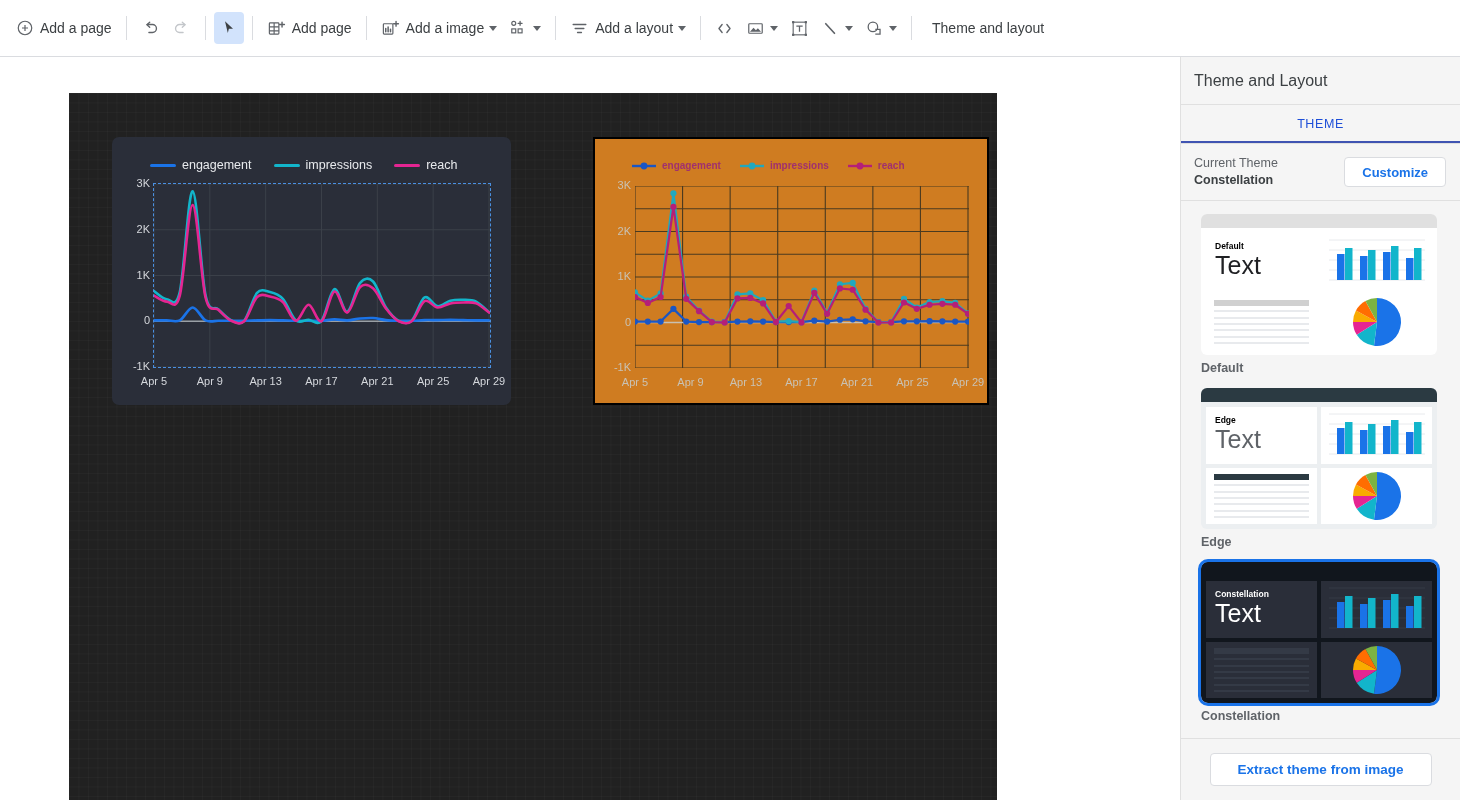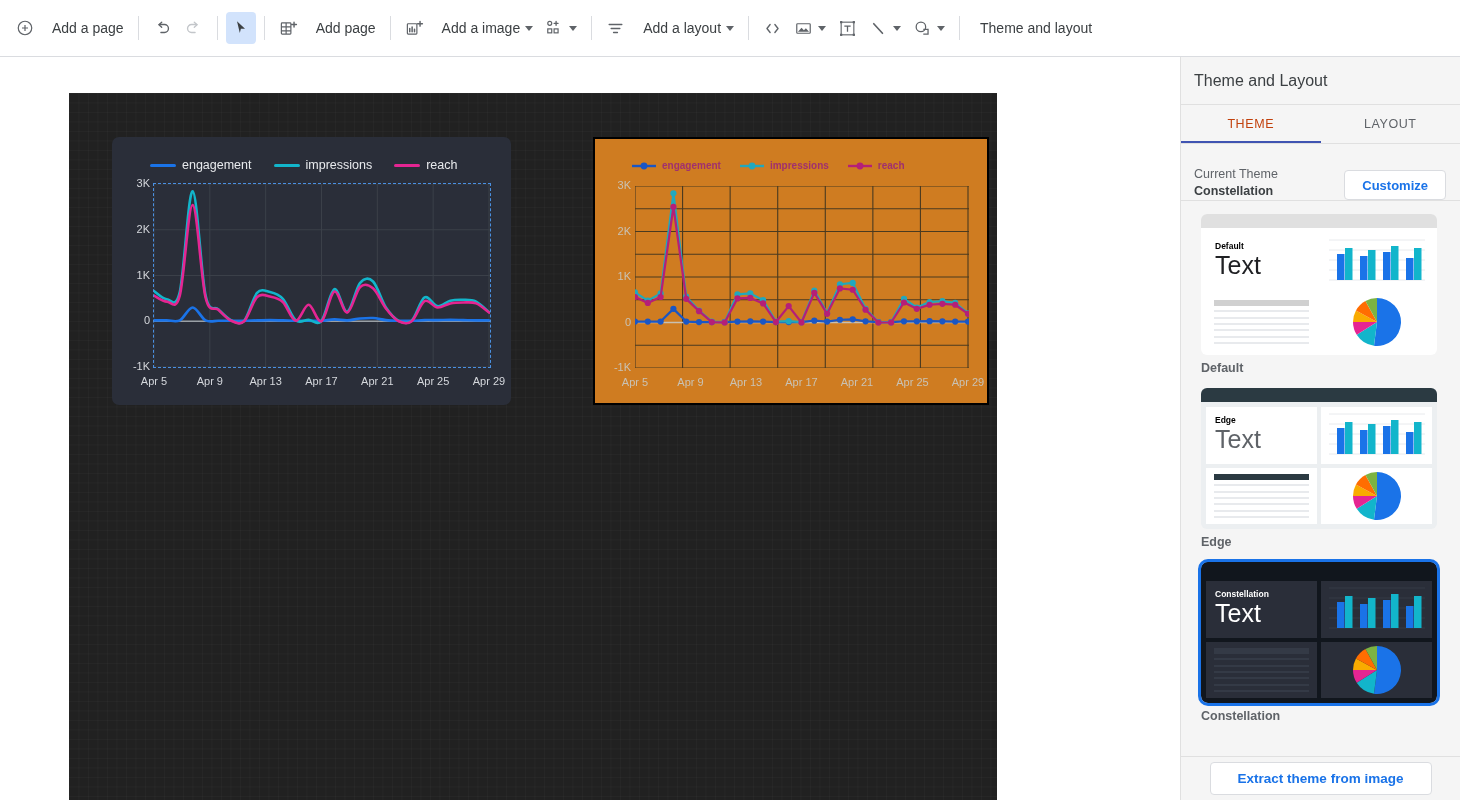--- a/index.html
+++ b/index.html
@@ -20,21 +20,21 @@
     display: flex; align-items: center;
     padding-left: 10px;
   }
   .tb-item {
     display: flex; align-items: center;
     height: 32px; padding: 0 6px;
     border-radius: 4px;
     color: #3c4043; font-size: 14px;
     cursor: pointer; white-space: nowrap;
   }
-  .tb-label { margin-left: 18px; }
+  .tb-label { margin-left: 6px; }
   .tb-sep {
     width: 1px; height: 24px; background: #dadce0;
     margin: 0 8px;
   }
   .tb-caret {
     margin-left: 5px;
     width: 0; height: 0;
     border-left: 4px solid transparent;
     border-right: 4px solid transparent;
     border-top: 5px solid #5f6368;
@@ -131,27 +131,27 @@
     height: 39px; display: flex;
     border-bottom: 1px solid #e0e0e0;
     background: #f5f5f5;
   }
   .panel-tab {
     flex: 1; display: flex; align-items: center; justify-content: center;
     font-size: 12.5px; letter-spacing: .6px;
     color: #5f6368; cursor: pointer;
     position: relative;
   }
-  .panel-tab.active { color: #c2410c; }
+  .panel-tab.active { color: #1d4ed8; }
   .panel-tab.active::after {
     content: ""; position: absolute; bottom: 0; left: 0; right: 0;
     height: 2.5px; background: #4054b2;
   }
   #current-theme-row {
-    height: 57px; display: flex; align-items: flex-end;
+    height: 57px; display: flex; align-items: center;
     justify-content: space-between;
     padding: 0 14px 0 13px;
     border-bottom: 1px solid #e0e0e0;
   }
   #current-theme-label { font-size: 12.5px; color: #5f6368; line-height: 17px; }
   #current-theme-name { font-size: 12.5px; color: #3c4043; font-weight: bold; line-height: 17px; }
   #customize-btn {
     height: 30px; padding: 0 17px;
     border: 1px solid #dadce0; border-radius: 4px;
     background: #fff; color: #1a73e8;
@@ -188,21 +188,21 @@
     grid-template-rows: 1fr 1fr;
     gap: 4px; padding: 5px;
   }
   .tc-cell { position: relative; overflow: hidden; }
   .tc-title { font-size: 8.5px; font-weight: bold; }
   .tc-text { font-size: 25px; line-height: 28px; }
   .tc-lines { display: flex; flex-direction: column; gap: 4.5px; padding-top: 3px; }
   .tc-line { height: 2px; }
   .tc-line.head { height: 7px; }
   #extract-theme-wrap {
-    height: 44px; display: flex; align-items: center; justify-content: center;
+    height: 62px; display: flex; align-items: center; justify-content: center;
     background: #f5f5f5;
     border-top: 1px solid #e0e0e0;
     margin-top: 18px;
   }
   #extract-theme-btn {
     width: 222px; height: 33px;
     border: 1px solid #dadce0; border-radius: 4px;
     background: #fff; color: #1a73e8;
     font-size: 13.5px; font-weight: bold;
     cursor: pointer;
@@ -569,23 +569,20 @@
     </div>
   </div>
 
   <div id="right-panel">
     <div id="panel-title">Theme and Layout</div>
 
     <div id="panel-tabs">
       <div class="panel-tab active">
         <span>THEME</span>
       </div>
-      <div class="panel-tab">
-        <span>LAYOUT</span>
-      </div>
     </div>
 
     <div id="current-theme-row">
       <div>
         <div id="current-theme-label">Current Theme</div>
         <div id="current-theme-name">Constellation</div>
       </div>
       <div id="customize-btn">
         <span>Customize</span>
       </div>

